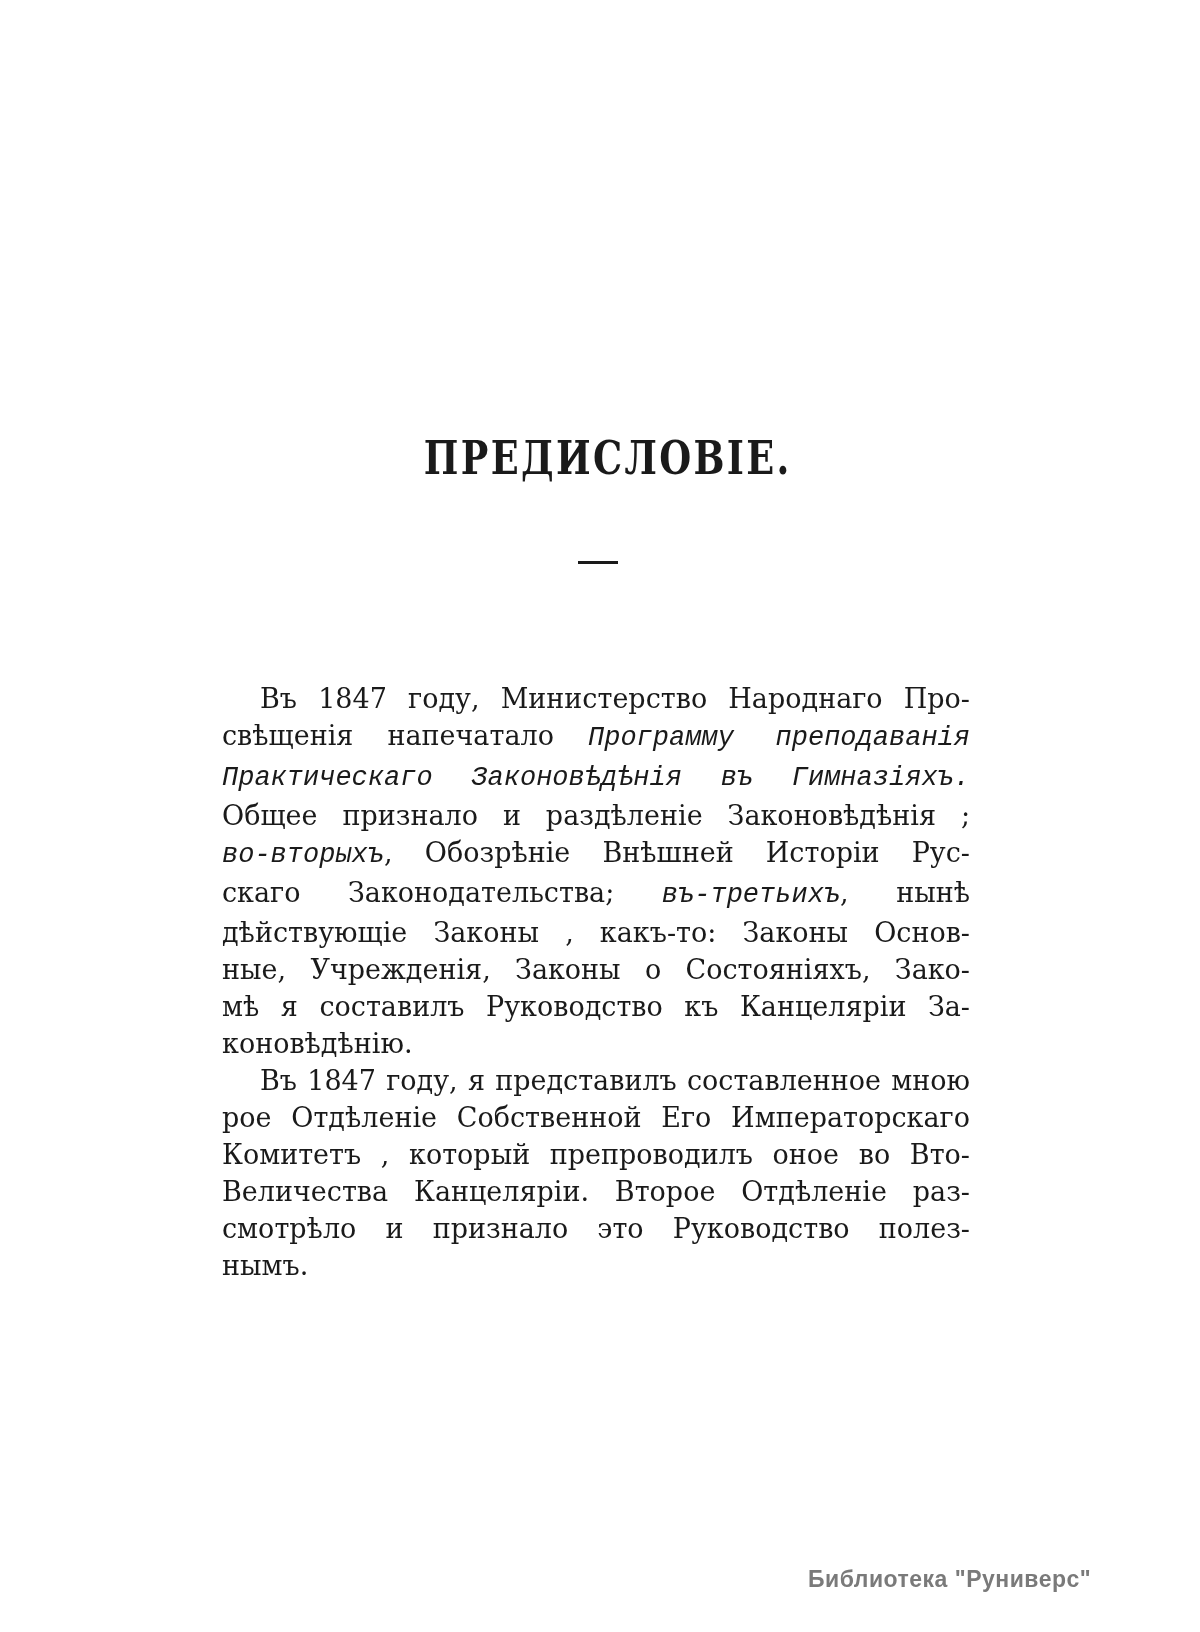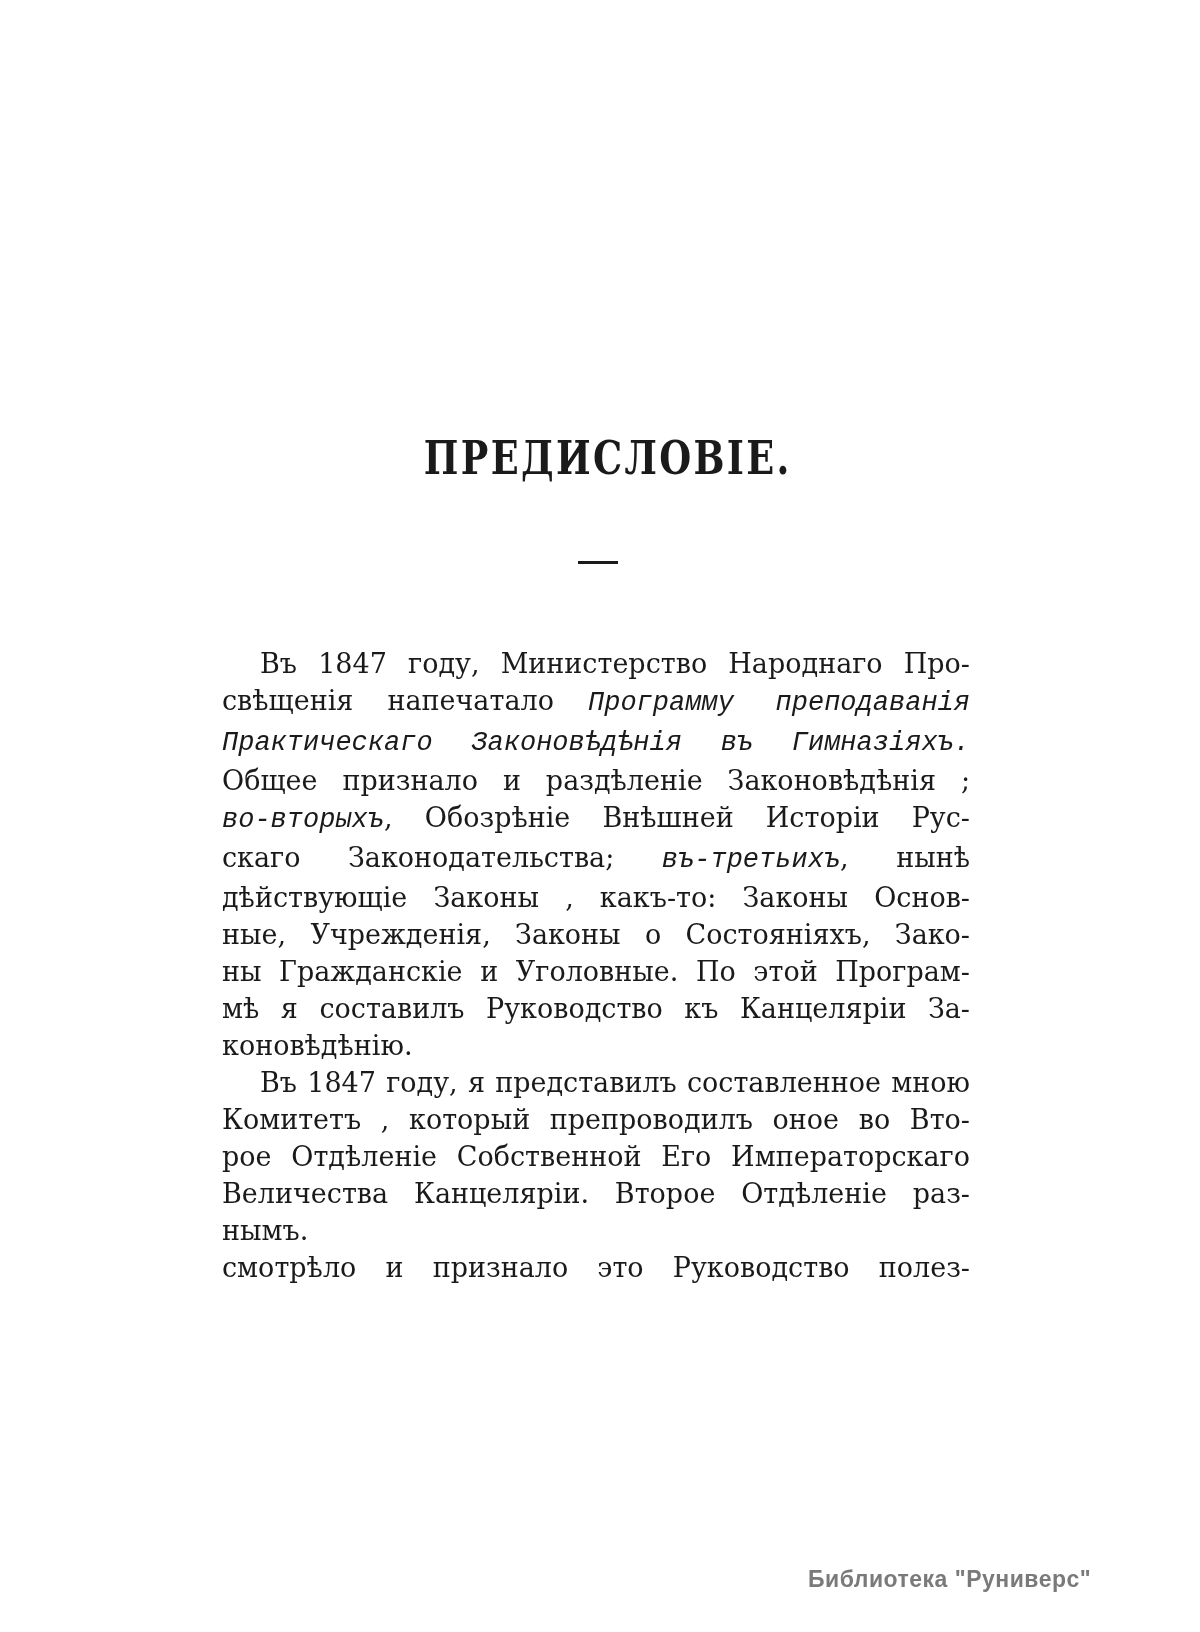--- a/index.html
+++ b/index.html
@@ -32,21 +32,21 @@
   .separator {
     position: absolute;
     top: 561px;
     left: 578px;
     width: 40px;
     height: 3px;
     background: var(--ink, #1a1a1a);
   }
   .body-text {
     position: absolute;
-    top: 645px;
+    top: 680px;
     left: 222px;
     width: 748px;
     font-size: 27px;
     line-height: 37px;
   }
   .line { min-height: 37px; }
   .line.justify {
     text-align: justify;
     text-align-last: justify;
   }
@@ -77,26 +77,25 @@
 
   <div class="body-text">
       <div class="line indent justify"><span>Въ 1847 году, Министерство Народнаго Про-</span></div>
       <div class="line justify"><span>свѣщенія напечатало </span><em>Программу преподаванія</em></div>
       <div class="line justify"><em>Практическаго Законовѣдѣнія въ Гимназіяхъ.</em></div>
       <div class="line justify"><span>Общее признало и раздѣленіе Законовѣдѣнія ;</span></div>
       <div class="line justify"><em>во-вторыхъ</em><span>, Обозрѣніе Внѣшней Исторіи Рус-</span></div>
       <div class="line justify"><span>скаго Законодательства; </span><em>въ-третьихъ</em><span>, нынѣ</span></div>
       <div class="line justify"><span>дѣйствующіе Законы , какъ-то: Законы Основ-</span></div>
       <div class="line justify"><span>ные, Учрежденія, Законы о Состояніяхъ, Зако-</span></div>
-      <div class="line justify"><span>ны Гражданскіе и Уголовные. По этой Програм-</span></div>
       <div class="line justify"><span>мѣ я составилъ Руководство къ Канцеляріи За-</span></div>
       <div class="line"><span>коновѣдѣнію.</span></div>
       <div class="line indent justify"><span>Въ 1847 году, я представилъ составленное мною</span></div>
+      <div class="line justify"><span>рое Отдѣленіе Собственной Его Императорскаго</span></div>
       <div class="line justify"><span>Комитетъ , который препроводилъ оное во Вто-</span></div>
-      <div class="line justify"><span>рое Отдѣленіе Собственной Его Императорскаго</span></div>
       <div class="line justify"><span>Величества Канцеляріи.  Второе Отдѣленіе раз-</span></div>
+      <div class="line justify"><span>смотрѣло и признало это Руководство полез-</span></div>
       <div class="line"><span>нымъ.</span></div>
-      <div class="line justify"><span>смотрѣло и признало это Руководство полез-</span></div>
     </div>
 
   <div class="watermark">Библиотека "Руниверс"</div>
 
 </div>
 
 </body></html>

